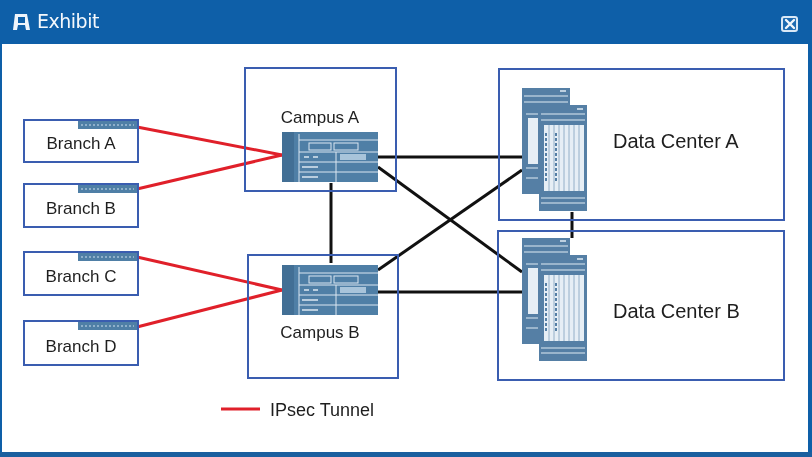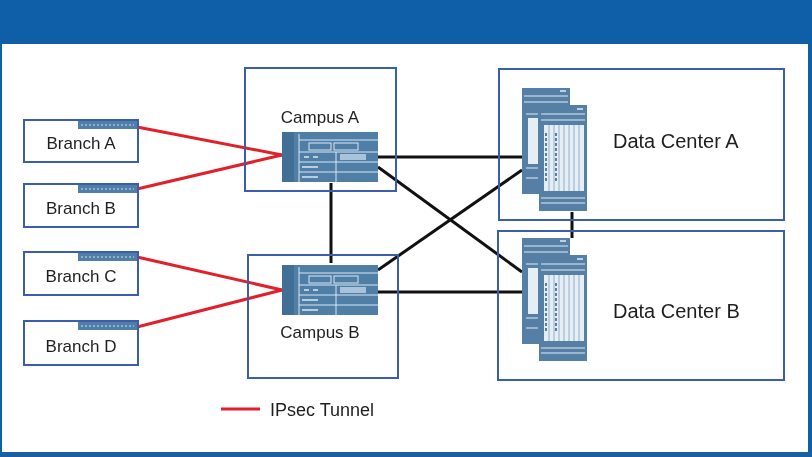--- a/index.html
+++ b/index.html
@@ -12,20 +12,34 @@
   .close-btn svg{position:absolute;left:1px;top:0px;}
   .content{position:absolute;left:2px;top:44px;width:806px;height:408px;background:#ffffff;}
   .bottom-line{position:absolute;left:0;top:452px;width:812px;height:5px;background:#1a5f9f;}
   svg.diagram{position:absolute;left:0;top:0;}
   .lbl{font-family:"Liberation Sans",sans-serif;fill:#1e1e1e;}
 </style>
 </head>
 <body>
 
 <div class="window">
+  <div class="titlebar">
+    <span class="title-icon">
+      <svg width="20" height="18" viewBox="0 0 20 18">
+        <path d="M3 1 H15 L18 17 H14 L13 12 H6 L5 17 H1 Z" fill="#eef4fb"></path>
+        <rect x="6" y="4" width="7" height="6" fill="#0e5fa8"></rect>
+      </svg>
+    </span>
+    <span class="title-text">Exhibit</span>
+    <div class="close-btn">
+      <svg width="12" height="12" viewBox="0 0 12 12">
+        <path d="M2 2 L10 10 M10 2 L2 10" stroke="#f2f7fc" stroke-width="2.4" stroke-linecap="round"></path>
+      </svg>
+    </div>
+  </div>
 
   <div class="content"></div>
 
   <svg class="diagram" width="812" height="457" viewBox="0 0 812 457">
     <defs>
       <g id="branch-dev">
         <rect x="0" y="0" width="59" height="8" fill="#4f7fa6"></rect>
         <path d="M3 4 H56" stroke="#cfe0ee" stroke-width="1" stroke-dasharray="2 2"></path>
       </g>
       <g id="campus-dev">

